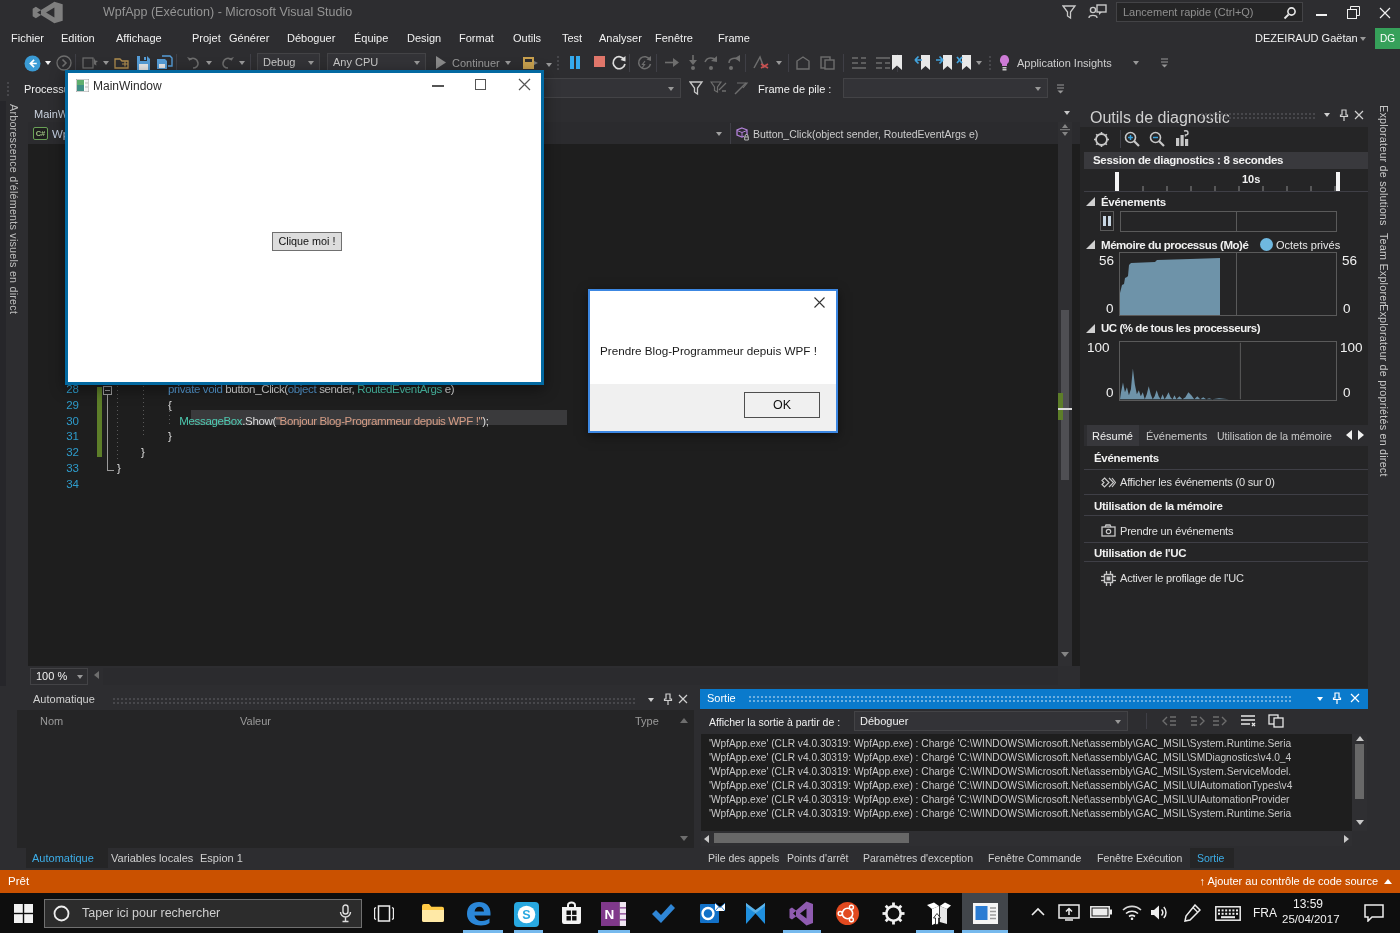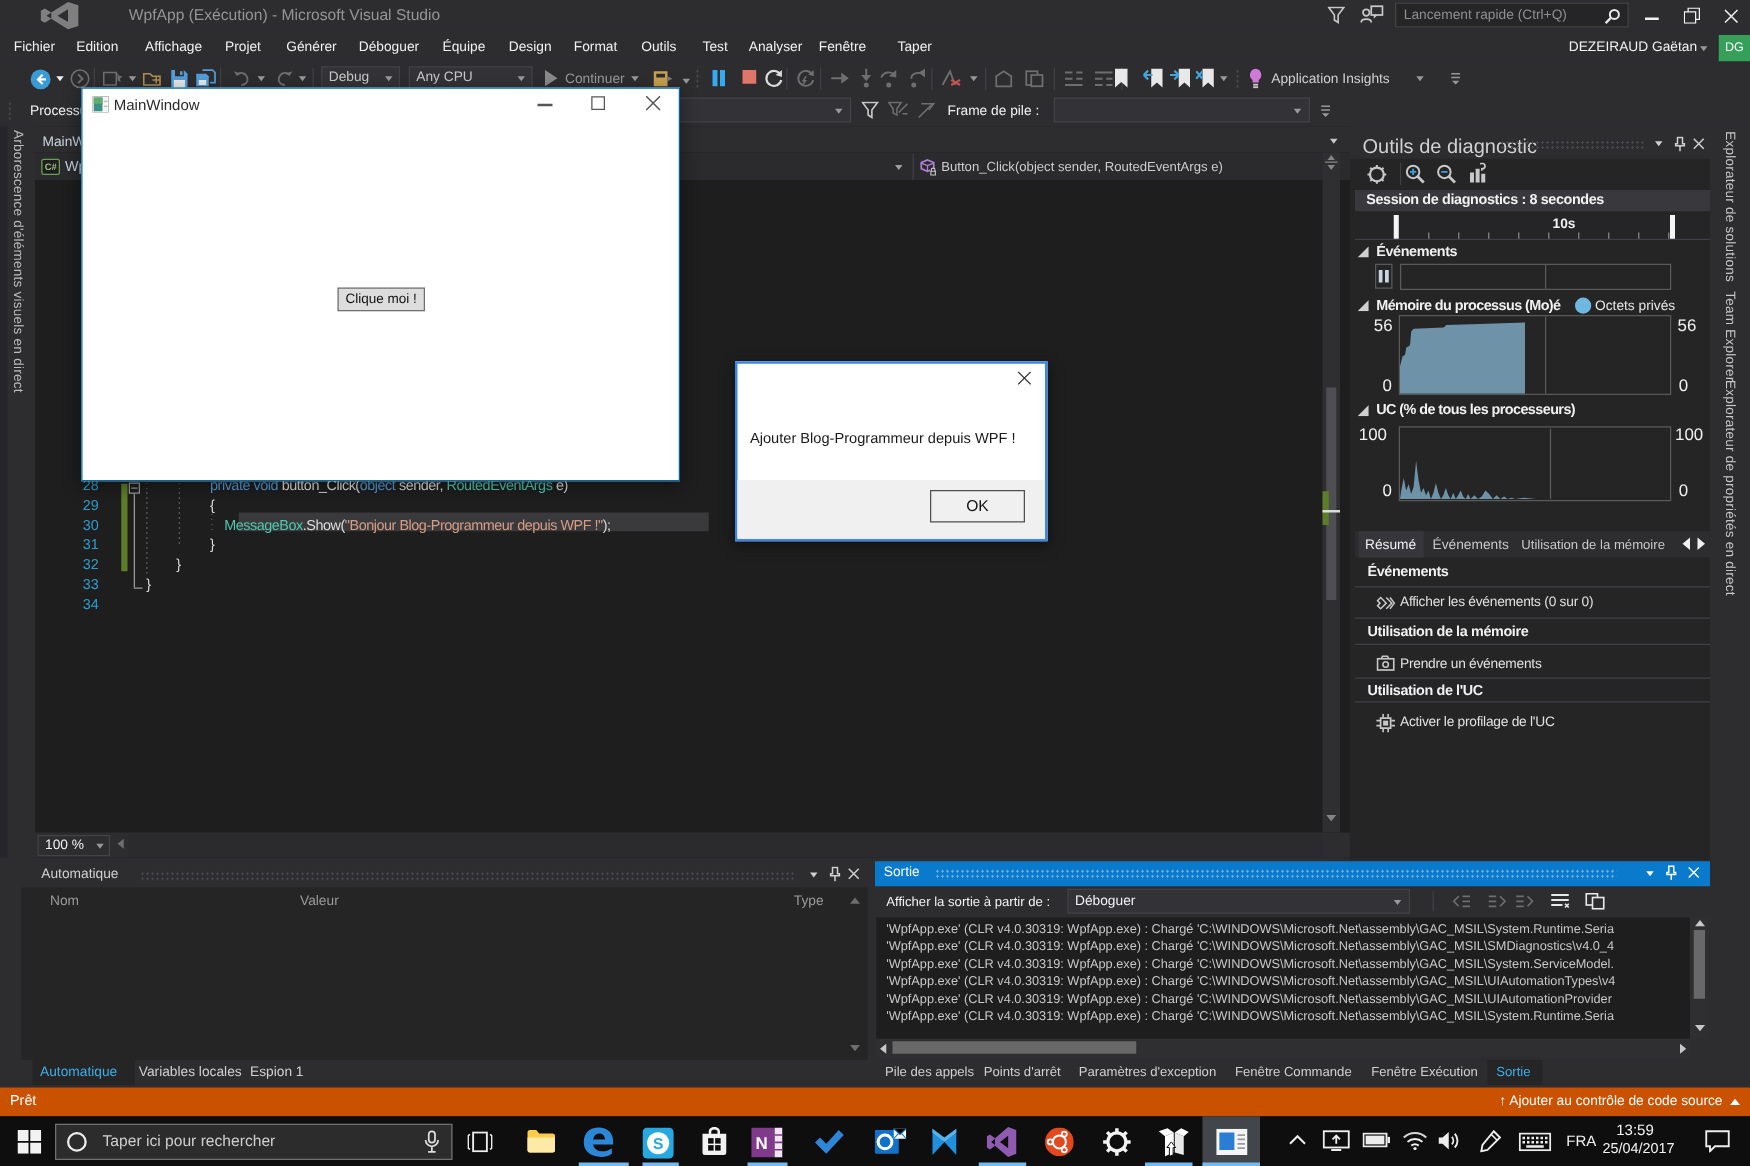--- a/index.html
+++ b/index.html
@@ -48,31 +48,31 @@
       </svg>
   <svg class="abs" style="left:1379px;top:7px" width="12" height="12" viewBox="0 0 12 12">
         <path d="M1 1 L11 11 M11 1 L1 11" stroke="#f1f1f1" stroke-width="1.2"></path>
       </svg>
 </div>
 
 <div class="abs" style="left:0;top:25px;width:1400px;height:25px;background:#2d2d30;font-size:11px;color:#f1f1f1">
   <span class="abs" style="left:11px;top:7px">Fichier</span>
   <span class="abs" style="left:61px;top:7px">Edition</span>
   <span class="abs" style="left:116px;top:7px">Affichage</span>
-  <span class="abs" style="left:180px;top:7px">Projet</span>
+  <span class="abs" style="left:192px;top:7px">Projet</span>
   <span class="abs" style="left:229px;top:7px">Générer</span>
   <span class="abs" style="left:287px;top:7px">Déboguer</span>
   <span class="abs" style="left:354px;top:7px">Équipe</span>
   <span class="abs" style="left:407px;top:7px">Design</span>
   <span class="abs" style="left:459px;top:7px">Format</span>
   <span class="abs" style="left:513px;top:7px">Outils</span>
   <span class="abs" style="left:562px;top:7px">Test</span>
   <span class="abs" style="left:599px;top:7px">Analyser</span>
   <span class="abs" style="left:655px;top:7px">Fenêtre</span>
-  <span class="abs" style="left:718px;top:7px">Taper</span>
+  <span class="abs" style="left:718px;top:7px">Frame</span>
   <span class="abs" style="left:1255px;top:7px">DEZEIRAUD Gaëtan</span>
   <span class="dd ddg abs" style="left:1360px;top:12px"></span>
   <div class="abs" style="left:1375px;top:3px;width:25px;height:21px;background:#36a05a;color:#fff;font-size:10px;text-align:center;line-height:21px">DG</div>
 </div>
 
 <div class="abs" id="tb1" style="left:0;top:50px;width:1134px;height:26px;background:#2d2d30">
   <div class="abs" style="left:6px;top:4px;width:3px;height:18px"></div>
   <svg class="abs" style="left:24px;top:5px" width="17" height="17" viewBox="0 0 16 16">
         <circle cx="8" cy="8" r="7.5" fill="#3a9bd5"></circle>
         <path d="M9.5 4.5 L6 8 L9.5 11.5 M6 8 H12" stroke="#fff" stroke-width="1.6" fill="none"></path>
@@ -703,39 +703,39 @@
         </g>
       </svg>
   <div class="abs" style="left:1253px;top:13px;font-size:12px;color:#f2f2f2">FRA</div>
   <div class="abs" style="left:1284px;top:4px;width:48px;text-align:center;font-size:12px;color:#f2f2f2">13:59</div>
   <div class="abs" style="left:1282px;top:20px;width:56px;text-align:center;font-size:11.5px;color:#f2f2f2">25/04/2017</div>
   <svg class="abs" style="left:1364px;top:11px" width="20" height="18" viewBox="0 0 20 18">
         <path d="M1 1 H19 V13 H8 L4 17 V13 H1 Z" fill="none" stroke="#ededed" stroke-width="1.5"></path>
       </svg>
 </div>
 
-<div class="abs" id="mainwindow" style="left:65px;top:70px;width:479px;height:315px;background:#fff;border:1px solid #0369a1;box-shadow:0 4px 14px rgba(0,0,0,.45)">
+<div class="abs" id="mainwindow" style="left:65px;top:70px;width:479px;height:315px;background:#fff;border:3px solid #0369a1;box-shadow:0 4px 14px rgba(0,0,0,.45)">
   <svg class="abs" style="left:8px;top:6px" width="13" height="13" viewBox="0 0 13 13">
         <rect x="0" y="0" width="13" height="13" fill="#fff" stroke="#9a9a9a" stroke-width="1"></rect>
         <rect x="1" y="1" width="7" height="11" fill="#3e8f85"></rect>
         <rect x="1" y="1" width="7" height="5" fill="#5fae6e"></rect>
         <rect x="9" y="1" width="3" height="11" fill="#f4f4f4"></rect>
         <path d="M9 4 h3 M9 8 h3" stroke="#b8b8b8" stroke-width="1"></path>
       </svg>
   <div class="abs" style="left:25px;top:6px;font-size:12px;color:#2a2a2a">MainWindow</div>
   <div class="abs" style="left:364px;top:12px;width:12px;height:1.5px;background:#555"></div>
   <div class="abs" style="left:407px;top:6px;width:11px;height:11px;border:1.5px solid #555"></div>
   <svg class="abs" style="left:450px;top:5px" width="13" height="13" viewBox="0 0 13 13">
         <path d="M1 1 L12 12 M12 1 L1 12" stroke="#555" stroke-width="1.2"></path>
       </svg>
   <div class="abs" style="left:204px;top:159px;width:70px;height:19px;background:#ddd;border:1px solid #707070;font-size:10.8px;color:#111;text-align:center;line-height:17px">Clique moi !</div>
 </div>
 
 <div class="abs" id="msgbox" style="left:588px;top:289px;width:250px;height:144px;background:#fff;border:2px solid #3c87e2;box-shadow:0 3px 10px rgba(0,0,0,.5)">
   <svg class="abs" style="left:224px;top:6px" width="11" height="11" viewBox="0 0 11 11">
         <path d="M0.5 0.5 L10.5 10.5 M10.5 0.5 L0.5 10.5" stroke="#333" stroke-width="1.1"></path>
       </svg>
-  <div class="abs" style="left:10px;top:53px;font-size:11.7px;color:#1a1a1a">Ajouter Blog-Programmeur depuis WPF !</div>
+  <div class="abs" style="left:10px;top:53px;font-size:11.7px;color:#1a1a1a">Prendre Blog-Programmeur depuis WPF !</div>
   <div class="abs" style="left:0;top:93px;width:246px;height:47px;background:#f0f0f0"></div>
   <div class="abs" style="left:154px;top:101px;width:76px;height:26px;background:#f0f0f0;border:1px solid #4f4f4f;font-size:12.5px;color:#111;text-align:center;line-height:24px">OK</div>
 </div>
 
 </div>
 
 </body></html>

